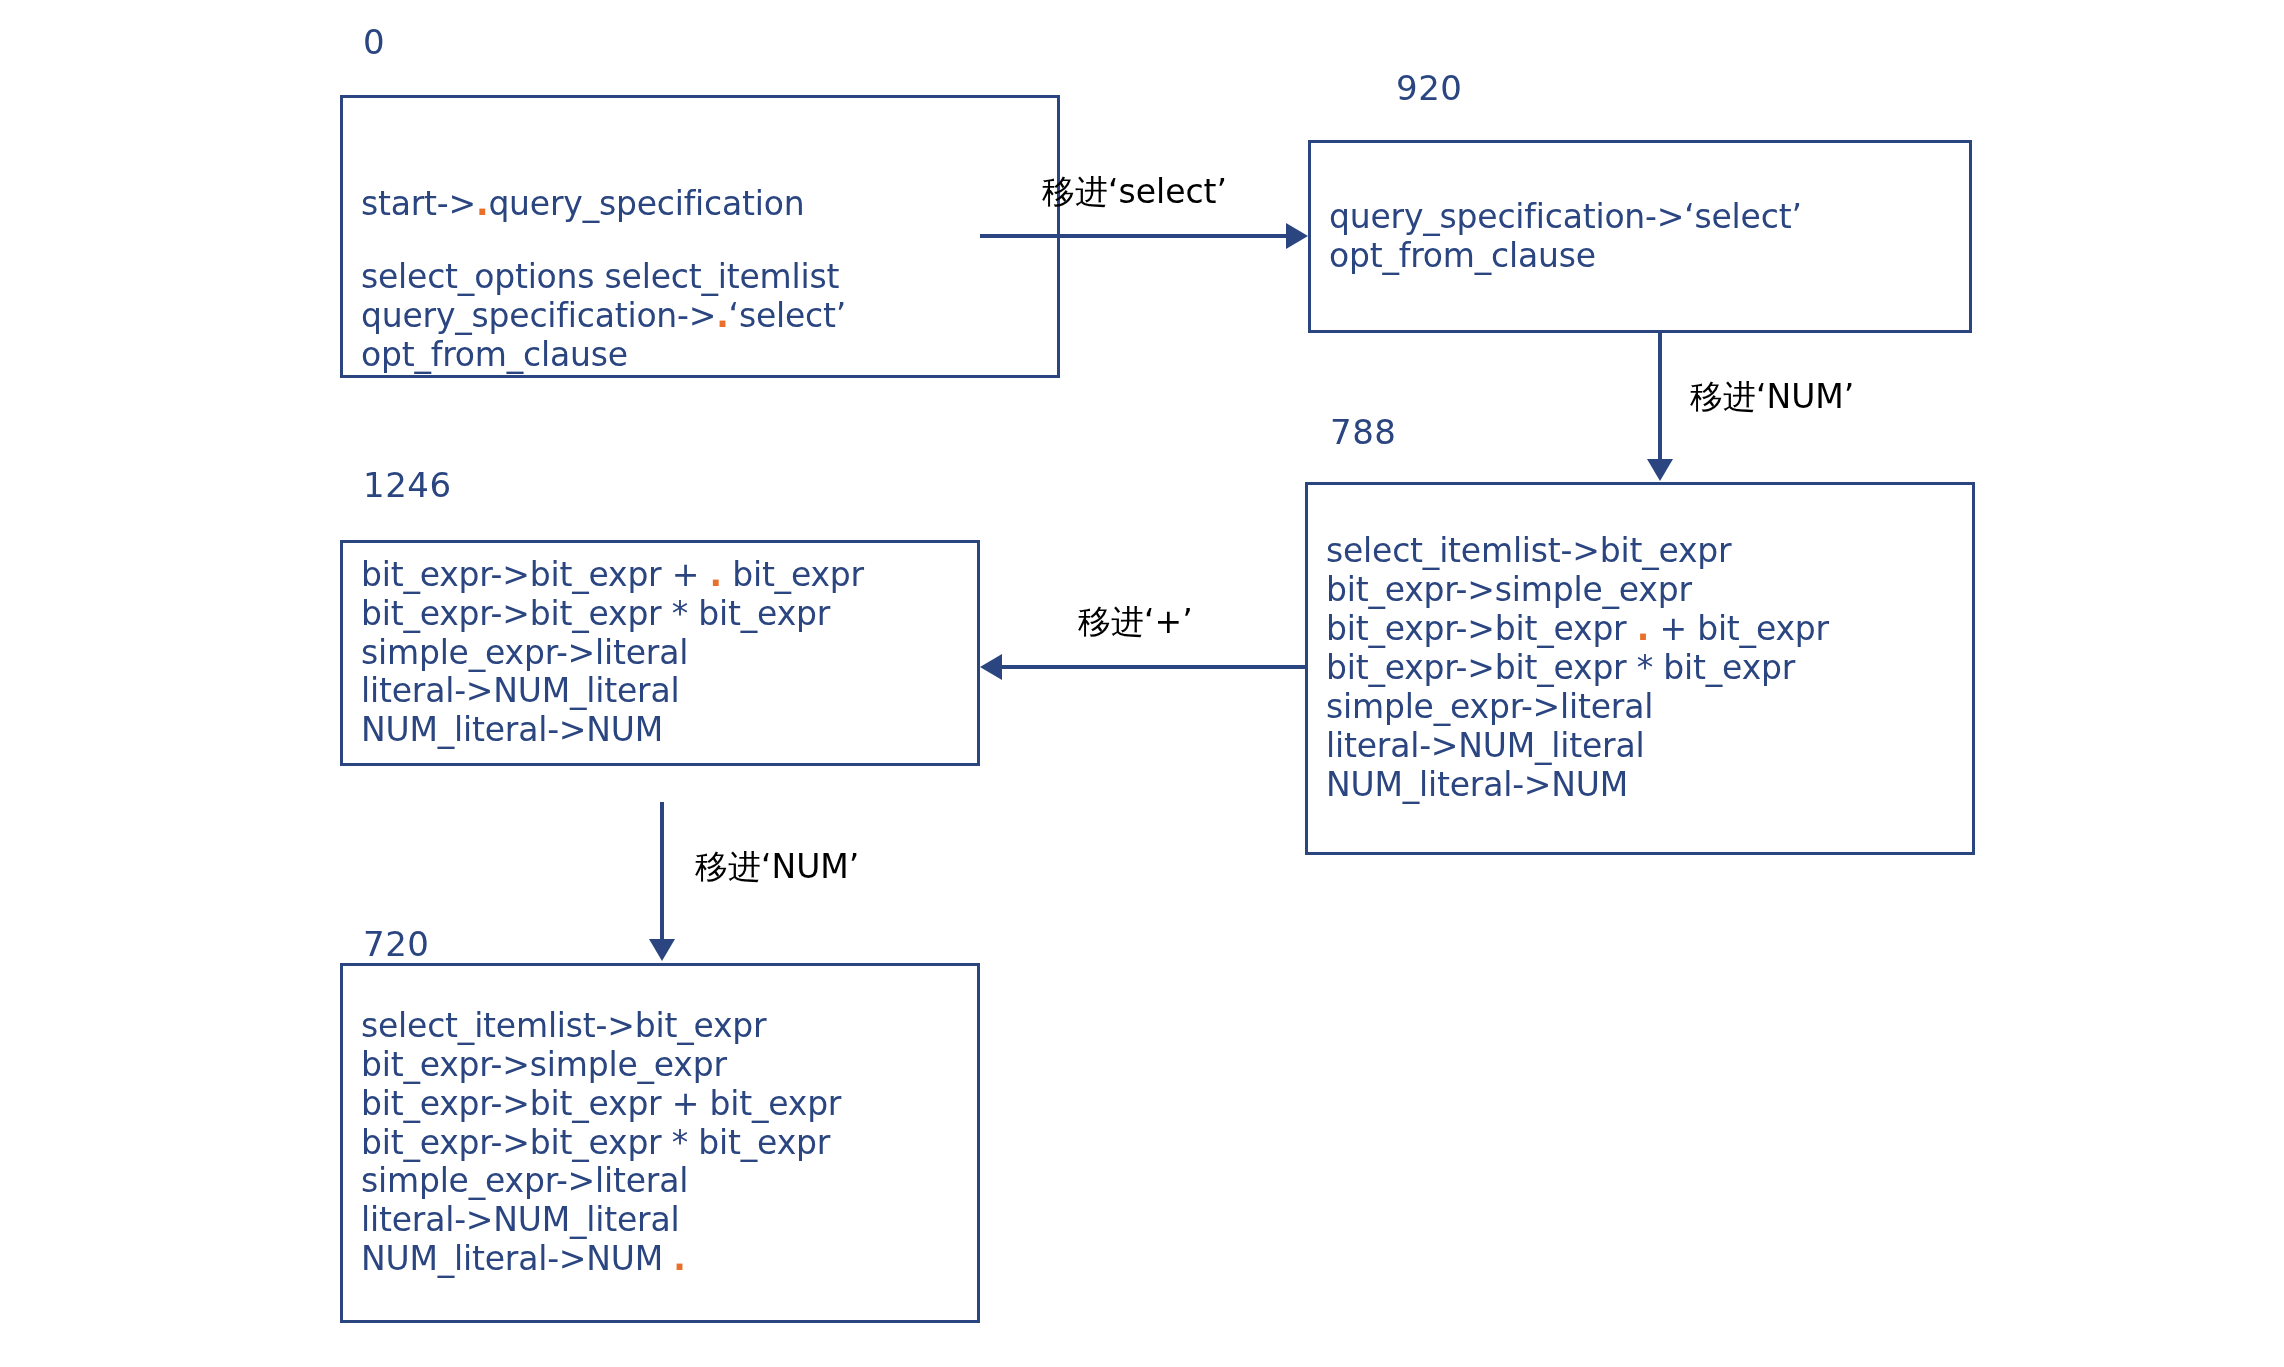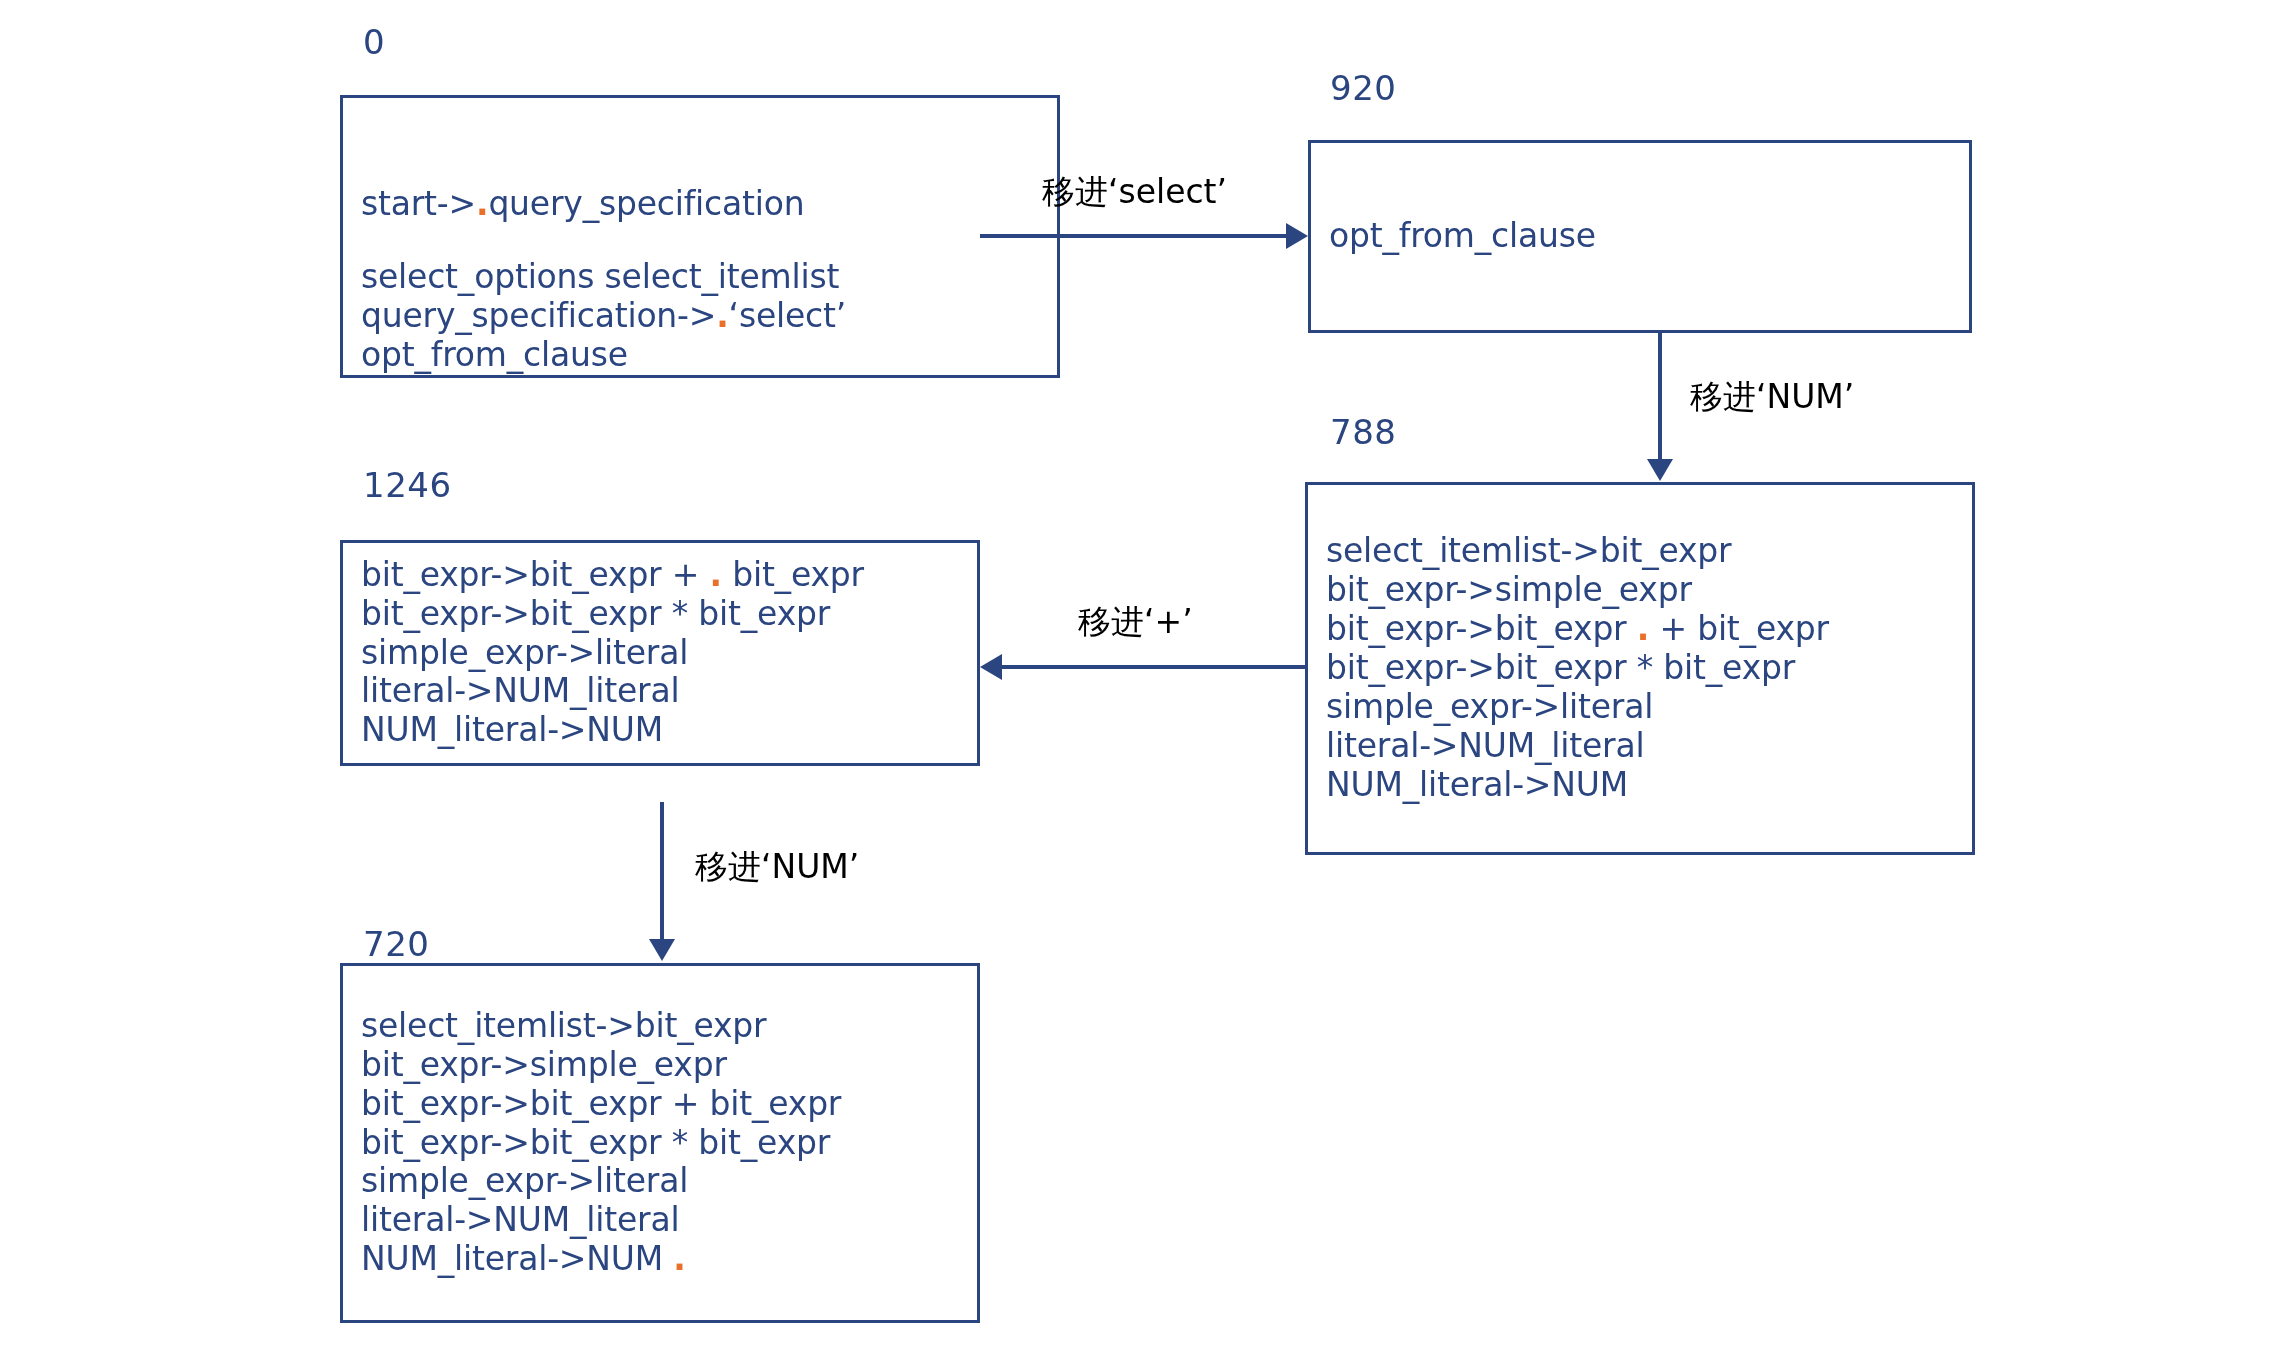--- a/index.html
+++ b/index.html
@@ -97,23 +97,24 @@
   <div class="state-box" id="box-0" style="left:340px; top:95px; width:720px; height:283px;justify-content:flex-end;">
     <div class="item-lines">
       <div class="item-line"><span>start-&gt;</span><span class="dot">.</span><span>query_specification</span></div>
       <div class="item-line spacer"></div>
       <div class="item-line"><span>select_options select_itemlist</span></div>
       <div class="item-line"><span>query_specification-&gt;</span><span class="dot">.</span><span>‘select’</span></div>
       <div class="item-line"><span>opt_from_clause</span></div>
     </div>
   </div>
 
-  <div class="state-label" style="left:1330px; top:68px;">920</div>
+  <div class="state-label" style="left:1396px; top:68px;">920</div>
   <div class="state-box" id="box-920" style="left:1308px; top:140px; width:664px; height:193px;">
     <div class="item-lines">
+      <div class="item-line"><span>query_specification-&gt;‘select’</span></div>
       <div class="item-line"><span>opt_from_clause</span></div>
     </div>
   </div>
 
   <div class="state-label" style="left:1330px; top:412px;">788</div>
   <div class="state-box" id="box-788" style="left:1305px; top:482px; width:670px; height:373px;">
     <div class="item-lines">
       <div class="item-line"><span>select_itemlist-&gt;bit_expr</span></div>
       <div class="item-line"><span>bit_expr-&gt;simple_expr</span></div>
       <div class="item-line"><span>bit_expr-&gt;bit_expr </span><span class="dot">.</span><span> + bit_expr</span></div>

